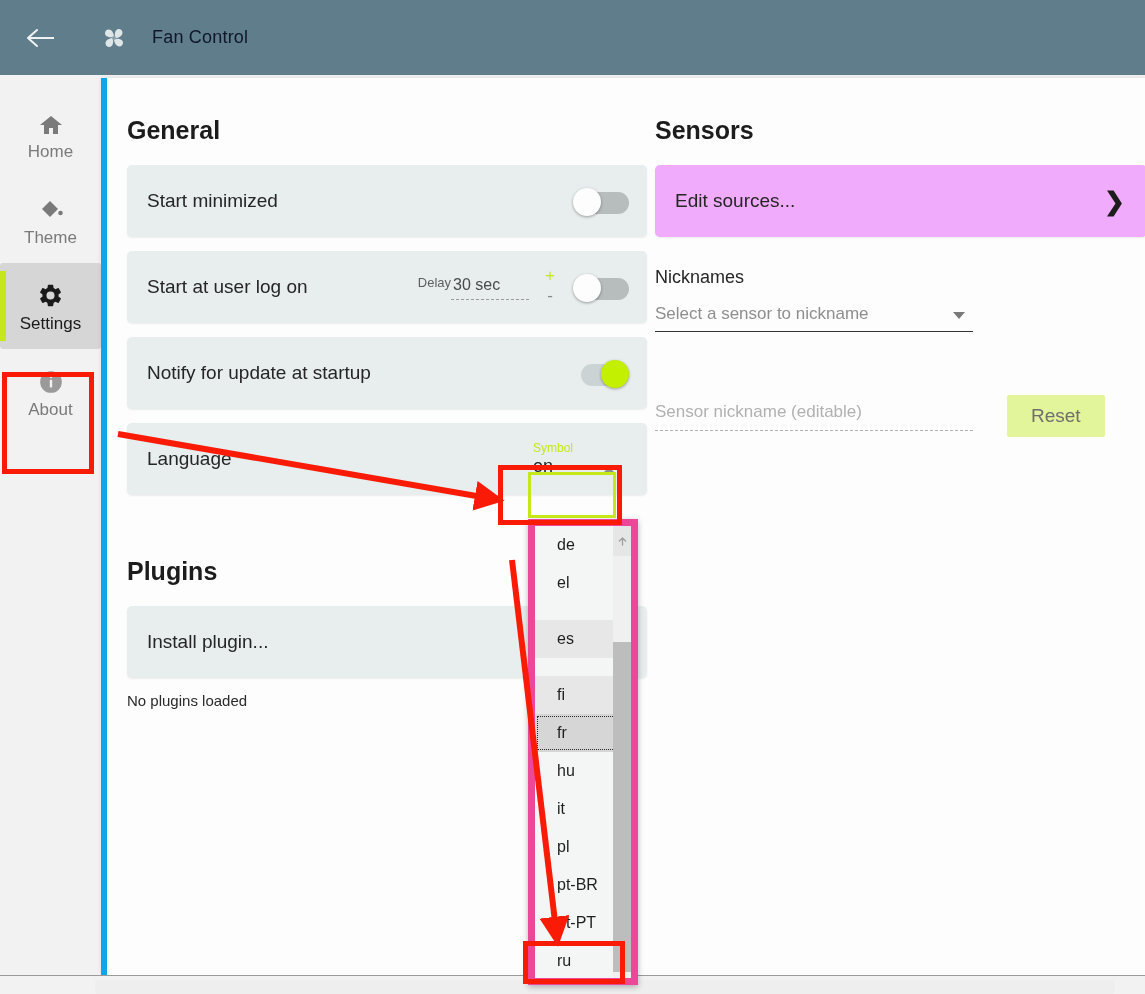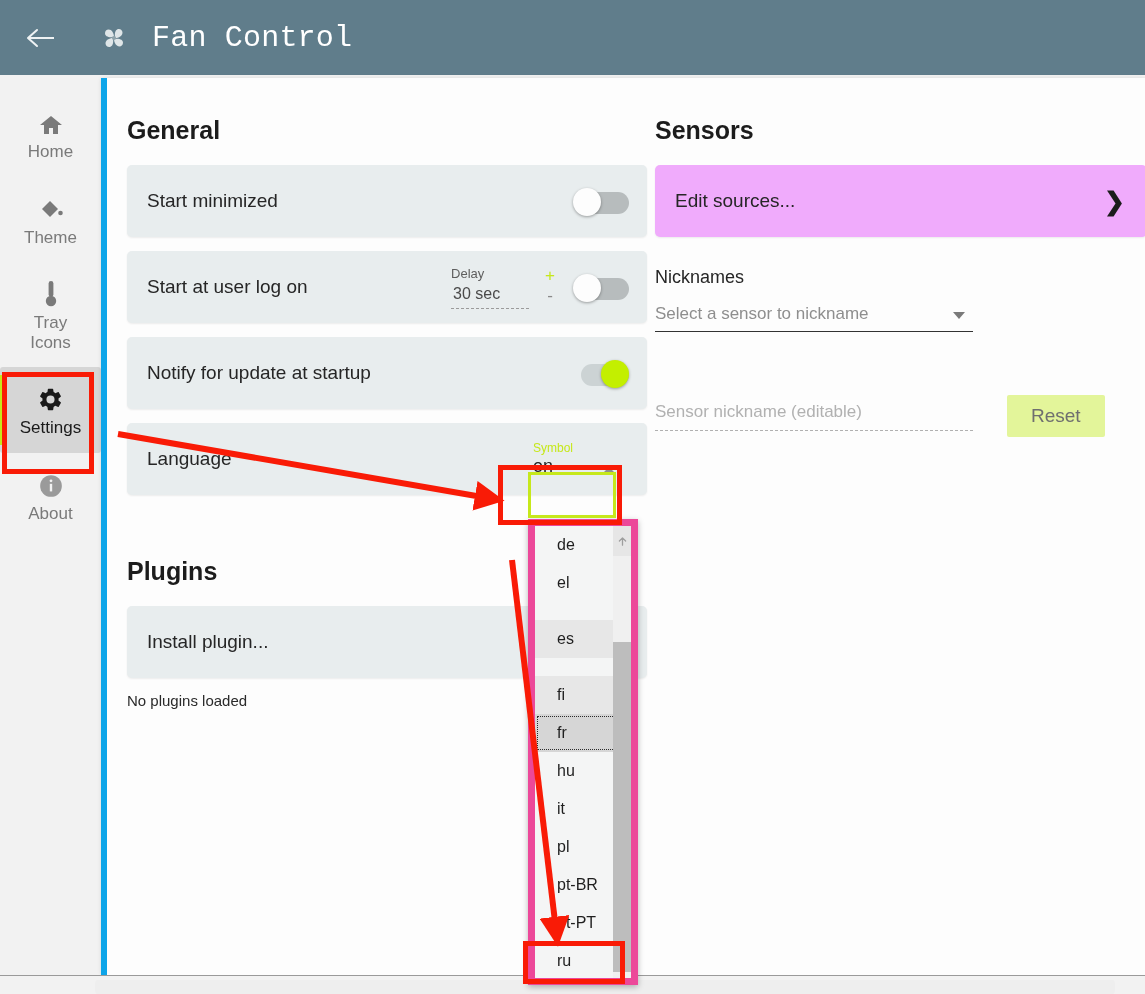--- a/index.html
+++ b/index.html
@@ -13,21 +13,21 @@
 
   
   .titlebar {
     position: absolute; left: 0; top: 0; width: 1145px; height: 75px;
     background: #607d8b; display: flex; align-items: center; padding-left: 24px;
   }
   .back-arrow { width: 34px; height: 34px; display: flex; align-items: center; justify-content: center; }
   .back-arrow svg { display: block; }
   .fan-icon { margin-left: 40px; width: 32px; height: 32px; }
   .app-title {
-    margin-left: 22px; color: #ffffff; font-size: 30px; font-weight: 400; letter-spacing: .2px; font-family: Liberation Mono, monospace;
+    margin-left: 22px; color: #0f172a; font-size: 18px; font-weight: 400; letter-spacing: .2px;
   }
 
   
   .sidebar {
     position: absolute; left: 0; top: 75px; width: 101px; height: 900px;
     background: #f2f2f2; padding-top: 16px;
   }
   .nav-item {
     position: relative; width: 101px; height: 86px;
     display: flex; flex-direction: column; align-items: center; justify-content: center;
@@ -71,21 +71,21 @@
   .toggle .knob {
     position: absolute; top: 0; width: 28px; height: 28px; border-radius: 50%;
     background: #fdfdfd; box-shadow: 0 1px 3px rgba(0,0,0,.35);
   }
   .toggle.off .knob { left: 0; }
   .toggle.on .track { background: #ccd3d4; }
   .toggle.on .knob { right: 0; background: #c3ef00; box-shadow: 0 1px 3px rgba(0,0,0,.35); }
 
   
   .stepper { display: flex; align-items: center; gap: 16px; margin-right: 18px; }
-  .stepper .vals { display: flex; flex-direction: column; align-items: flex-start; }
+  .stepper .vals { display: flex; flex-direction: row; align-items: flex-start; }
   .stepper .dly-label { font-size: 13px; color: #5e5e5e; line-height: 18px; }
   .stepper .dly-value {
     font-size: 16px; color: #4a4a4a; line-height: 22px;
     border-bottom: 1px dashed #9b9b9b; padding: 0 2px 3px 2px; min-width: 78px;
   }
   .stepper .pm { display: flex; flex-direction: column; align-items: center; }
   .stepper .plus  { color: #c6e81b; font-size: 17px; line-height: 18px; }
   .stepper .minus { color: #8a8a8a; font-size: 17px; line-height: 22px; }
 
   
@@ -216,30 +216,20 @@
     <div class="nav-item">
       <span class="ico">
         <svg width="26" height="24" viewBox="0 0 26 24">
           <path d="M12 2 L4 10 L12 18 L20 10 Z" fill="#7a7a7a"></path>
           <circle cx="22.5" cy="14" r="2.3" fill="#7a7a7a"></circle>
         </svg>
       </span>
       <span class="lbl">Theme</span>
     </div>
 
-    <div class="nav-item two-line">
-      <span class="ico">
-        <svg width="14" height="28" viewBox="0 0 14 28">
-          <rect x="4.6" y="1" width="4.8" height="16" rx="2.4" fill="#7a7a7a"></rect>
-          <circle cx="7" cy="21" r="5.2" fill="#7a7a7a"></circle>
-        </svg>
-      </span>
-      <span class="lbl">Tray</span>
-      <span class="lbl">Icons</span>
-    </div>
 
     <div class="nav-item active">
       <span class="ico">
         <svg width="27" height="27" viewBox="0 0 24 24">
           <path fill="#1a1a1a" d="M19.1 12.9c.04-.3.06-.6.06-.9s-.02-.6-.06-.9l2-1.6c.18-.14.23-.4.11-.6l-1.9-3.3c-.11-.2-.36-.28-.57-.2l-2.4.95c-.5-.38-1.03-.7-1.6-.94l-.36-2.5c-.04-.22-.24-.4-.47-.4h-3.8c-.23 0-.43.18-.47.4l-.36 2.5c-.57.24-1.1.56-1.6.94l-2.4-.95c-.21-.08-.46 0-.57.2l-1.9 3.3c-.12.2-.07.46.11.6l2 1.6c-.04.3-.06.6-.06.9s.02.6.06.9l-2 1.6c-.18.14-.23.4-.11.6l1.9 3.3c.11.2.36.28.57.2l2.4-.95c.5.38 1.03.7 1.6.94l.36 2.5c.04.22.24.4.47.4h3.8c.23 0 .43-.18.47-.4l.36-2.5c.57-.24 1.1-.56 1.6-.94l2.4.95c.21.08.46 0 .57-.2l1.9-3.3c.12-.2.07-.46-.11-.6zM12 15.6A3.6 3.6 0 1 1 12 8.4a3.6 3.6 0 0 1 0 7.2z"></path>
         </svg>
       </span>
       <span class="lbl">Settings</span>
     </div>
 

